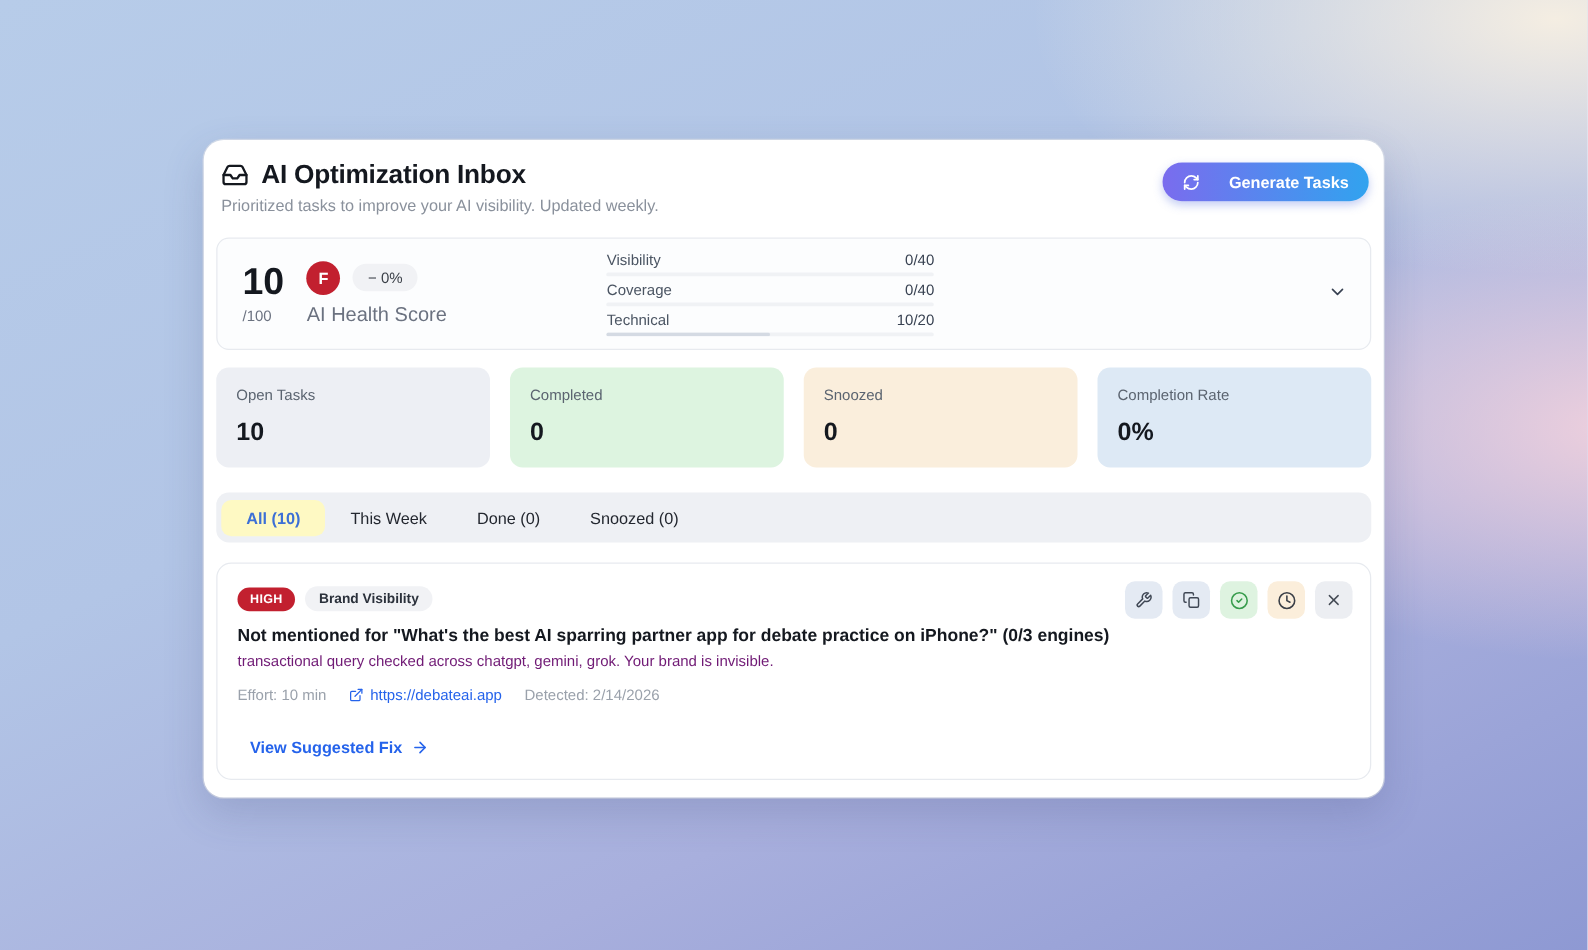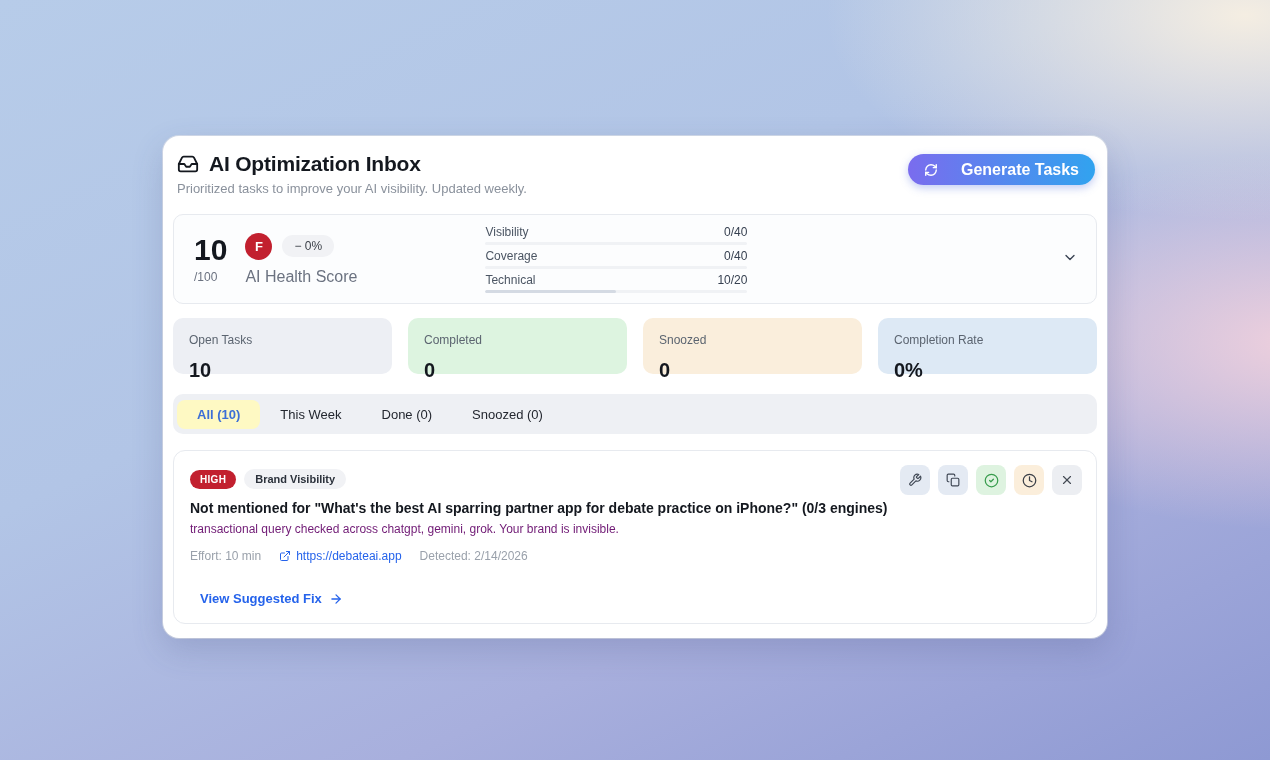--- a/index.html
+++ b/index.html
@@ -5,34 +5,34 @@
   * { margin:0; padding:0; box-sizing:border-box; }
   html,body { width:1270px; height:760px; overflow:hidden; }
   body {
     font-family:"Liberation Sans","DejaVu Sans",sans-serif;
     background:
       radial-gradient(55% 45% at 98% 2%, rgba(248,240,226,.95), rgba(248,240,226,0) 60%),
       radial-gradient(45% 38% at 102% 45%, rgba(245,211,221,.9), rgba(245,211,221,0) 65%),
       linear-gradient(155deg, #b7cce9 0%, #b2c5e6 38%, #a8afdd 70%, #8e99d3 100%);
   }
   .panel {
-    position:absolute; left:163px; top:136px; width:944px; min-height:502px;
+    position:absolute; left:163px; top:112px; width:944px; min-height:502px;
     background:#ffffff; border-radius:16px; padding:12px 10px 14px 10px;
     box-shadow:0 12px 32px rgba(60,70,120,.20), 0 0 0 1px rgba(220,225,235,.8);
   }
   .hdr { position:relative; padding:4px 4px 0 4px; }
   .hdr-row { display:flex; align-items:center; gap:10px; }
   .hdr-title { font-size:21px; font-weight:700; color:#14181f; letter-spacing:-.2px; }
   .hdr-sub { font-size:13px; color:#8a919c; margin-top:5px; }
   .icon { display:inline-flex; align-items:center; justify-content:center; }
   .gen-btn {
     position:absolute; right:2px; top:6px; height:31px; border:none; cursor:pointer;
     display:flex; align-items:center; gap:23px; padding:0 16px; border-radius:16px;
     background:linear-gradient(90deg,#7a6cee 0%, #31a3ef 100%);
-    color:#fff; font-size:16px; font-weight:600; font-family:inherit;
+    color:#fff; font-size:13px; font-weight:600; font-family:inherit;
     box-shadow:0 3px 8px rgba(80,110,220,.35);
   }
   .score-card {
     margin-top:18px; background:#fcfdfe; border:1px solid #e7eaef; border-radius:10px;
     height:90px; display:flex; align-items:center; padding:0 20px; position:relative;
   }
   .score-num { font-size:30px; font-weight:700; color:#14181f; line-height:1; }
   .score-max { font-size:12px; color:#6b7280; margin-top:5px; }
   .grade-wrap { margin-left:18px; }
   .grade-row { display:flex; align-items:center; gap:10px; }
@@ -44,21 +44,21 @@
   .score-label { font-size:16px; color:#6b7280; margin-top:8px; }
   .metrics { width:262px; margin-left:128px; display:flex; flex-direction:column; gap:4px; }
   .metric-row { }
   .metric-line { display:flex; justify-content:space-between; font-size:12px; }
   .metric-label { color:#4b5563; }
   .metric-value { color:#374151; }
   .metric-track { margin-top:3px; height:3px; background:#f0f2f5; border-radius:2px; overflow:hidden; }
   .metric-fill { height:100%; background:#d4dae3; border-radius:2px; width:0; }
   .chevron-btn { position:absolute; right:18px; top:50%; transform:translateY(-50%); color:#374151; cursor:pointer; background:none; border:none; }
   .stats { display:flex; gap:16px; margin-top:14px; }
-  .stat-card { flex:1; border-radius:10px; padding:15px 16px; height:56px; }
+  .stat-card { flex:1; border-radius:10px; padding:15px 16px; height:80px; }
   .stat-open { background:#edeff4; }
   .stat-completed { background:#ddf4e0; }
   .stat-snoozed { background:#faeedc; }
   .stat-rate { background:#dde9f5; }
   .stat-label { font-size:12px; color:#5b6470; }
   .stat-value { font-size:20px; font-weight:700; color:#14181f; margin-top:12px; }
   .tabs { margin-top:20px; background:#eef0f4; border-radius:10px; padding:4px; display:flex; align-items:center; height:40px; }
   .tab { font-size:13px; color:#23272f; padding:7px 20px; border-radius:8px; cursor:pointer; font-weight:500; }
   .tab.active { background:#fef9c3; color:#3c6fd6; font-weight:700; }
   .task-list { margin-top:16px; background:#fff; border:1px solid #e7eaef; border-radius:12px; padding:18px 16px 16px 16px; position:relative; min-height:152px; }

